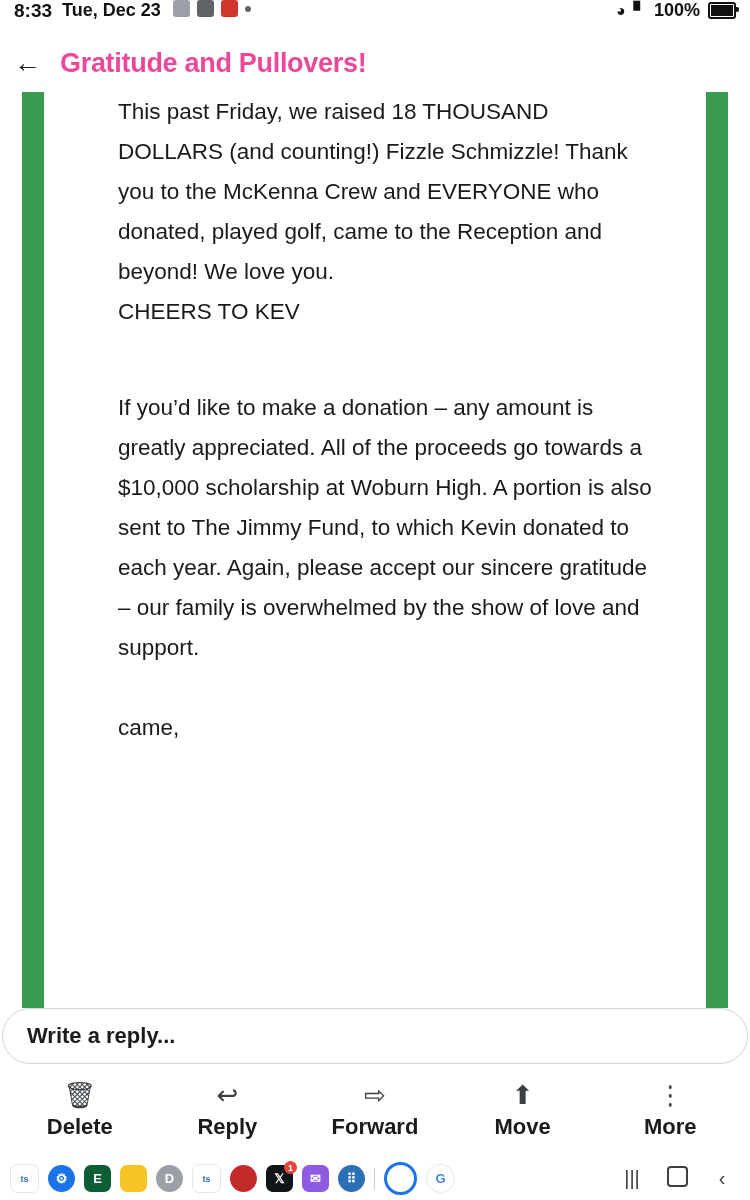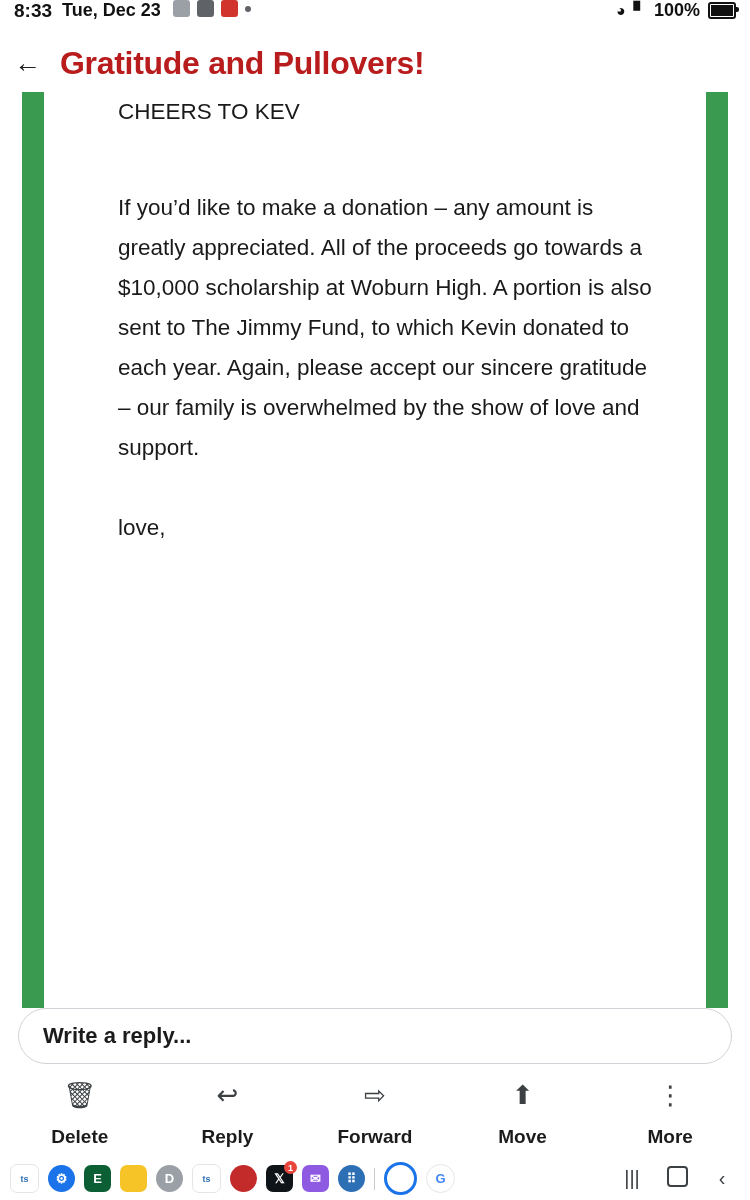--- a/index.html
+++ b/index.html
@@ -78,23 +78,23 @@
     box-sizing: border-box;
   }
   .back-arrow {
     font-size: 27px;
     color: #202124;
     width: 46px;
     text-align: left;
     line-height: 1;
   }
   .app-title {
-    font-size: 32px;
-    font-weight: bold;
-    color: #b91c1c;
+    font-size: 27px;
+    font-weight: bold;
+    color: #ec4899;
     letter-spacing: -0.3px;
   }
 
   
   .content {
     position: relative;
     height: 916px;
     overflow: hidden;
   }
   .bar-left, .bar-right {
@@ -121,21 +121,21 @@
   }
   .msg p { margin: 0 0 0 0; }
   .para-gap { height: 40px; }
   .para-gap-sm { height: 8px; }
 
   
   .reply-wrap {
     position: absolute;
     left: 0; right: 0;
     top: 1008px;
-    padding: 0 18px;
+    padding: 0 2px;
     box-sizing: border-box;
   }
   .reply-box {
     height: 56px;
     border: 1.5px solid #cfd3d7;
     border-radius: 28px;
     display: flex;
     align-items: center;
     padding: 0 24px;
     box-sizing: border-box;
@@ -164,24 +164,24 @@
     color: #3c4043;
   }
   .action .glyph {
     display: block;
     height: 34px;
     font-size: 26px;
     line-height: 34px;
   }
   .action .lbl {
     display: block;
-    font-size: 19px;
+    font-size: 22px;
     font-weight: bold;
     color: #1b1b1b;
-    margin-top: 14px;
+    margin-top: 2px;
   }
 
   
   .dock {
     position: absolute;
     left: 0; right: 0;
     top: 1157px;
     height: 43px;
     display: flex;
     align-items: center;
@@ -256,27 +256,28 @@
 <div class="appbar">
   <span class="back-arrow">←</span>
   <span class="app-title">Gratitude and Pullovers!</span>
 </div>
 
 <div class="content">
   <div class="edge-left"></div>
   <div class="bar-left"></div>
   <div class="bar-right"></div>
   <div class="msg">
+    <p>This past Friday, we raised 18 THOUSAND DOLLARS (and counting!) Fizzle Schmizzle! Thank you to the McKenna Crew and EVERYONE who donated, played golf, came to the Reception and beyond! We love you.</p>
     <p>CHEERS TO KEV</p>
     <div class="para-gap"></div>
     <div class="para-gap-sm"></div>
     <div class="para-gap-sm"></div>
     <p>If you’d like to make a donation – any amount is greatly appreciated. All of the proceeds go towards a $10,000 scholarship at Woburn High. A portion is also sent to The Jimmy Fund, to which Kevin donated to each year. Again, please accept our sincere gratitude – our family is overwhelmed by the show of love and support.</p>
     <div class="para-gap"></div>
-    <p>love,</p>
+    <p>came,</p>
   </div>
 </div>
 
 <div class="reply-wrap">
   <div class="reply-box">
     <span>Write a reply...</span>
   </div>
 </div>
 
 <div class="actions">

